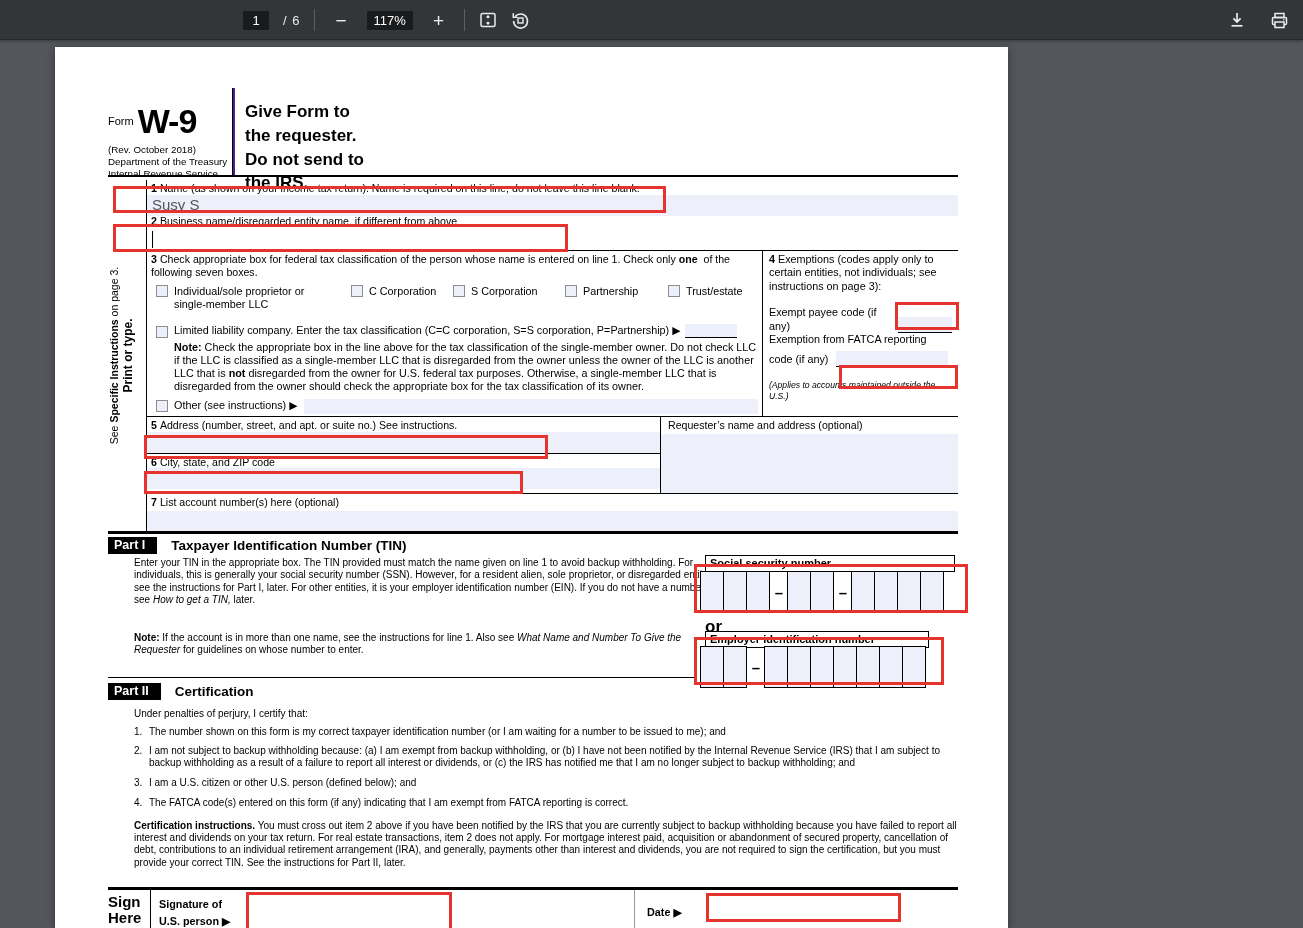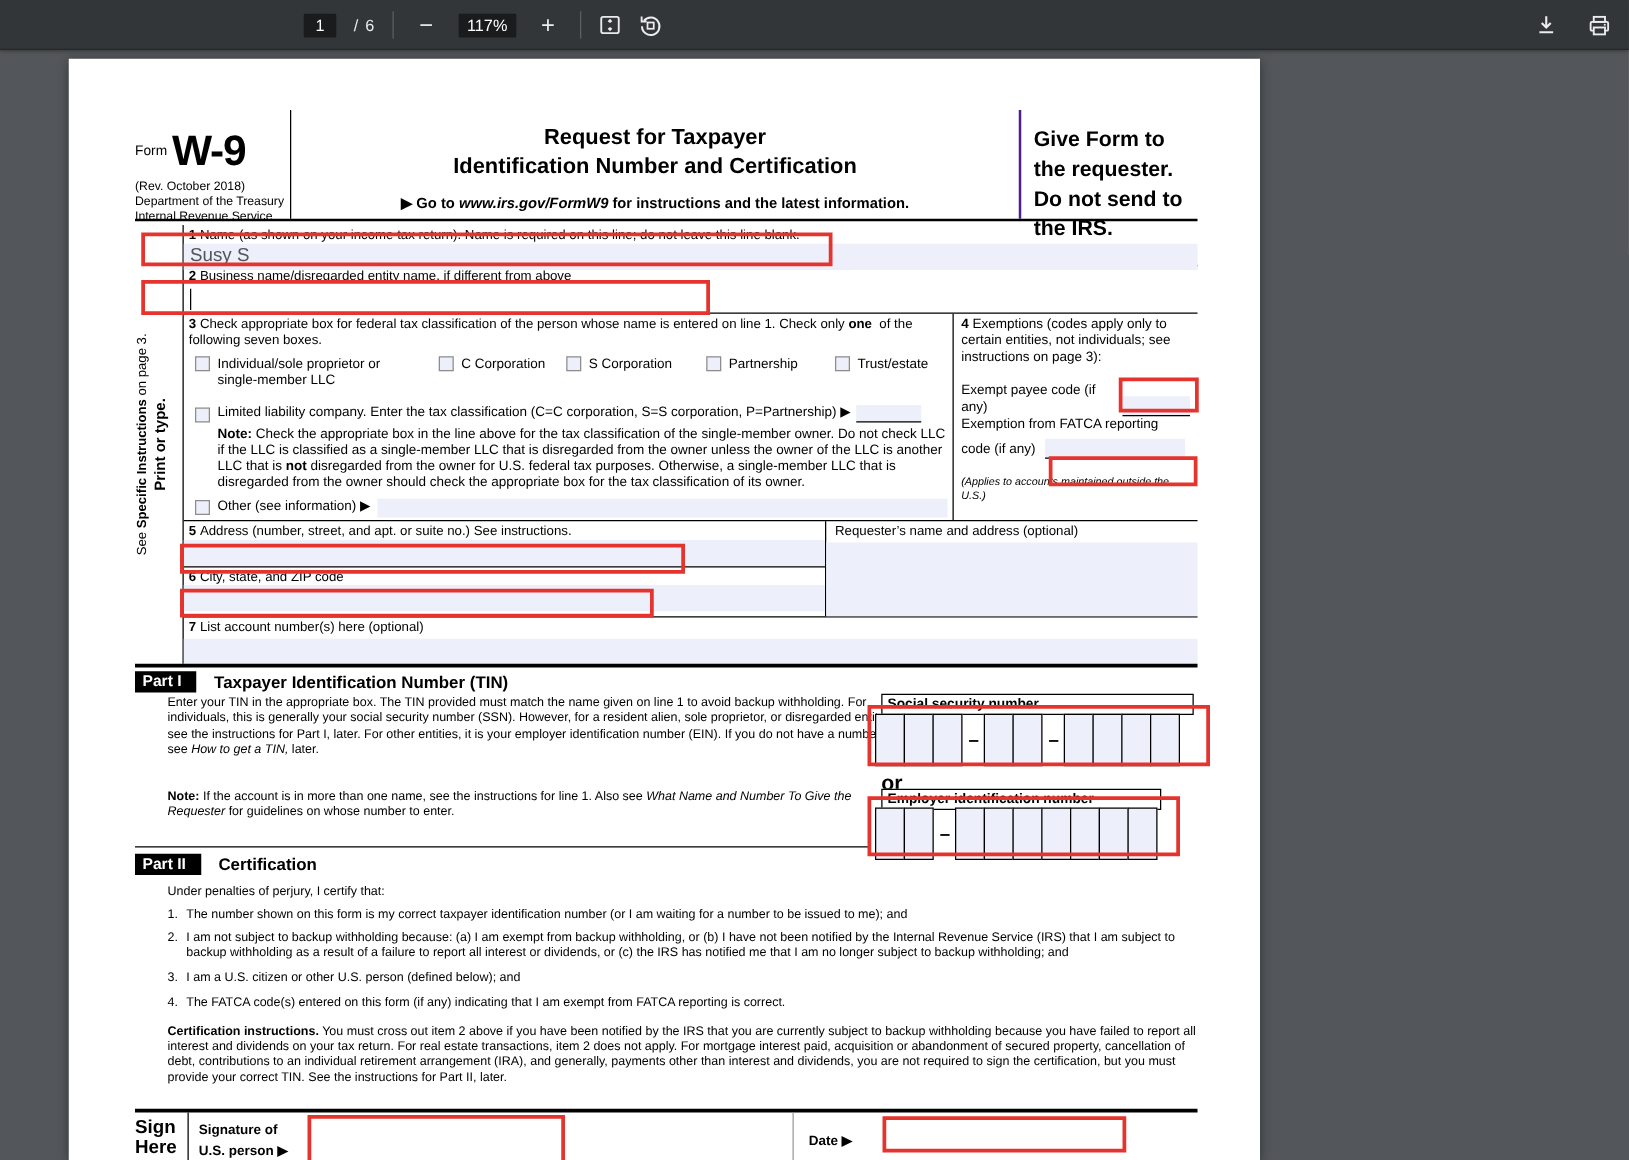--- a/index.html
+++ b/index.html
@@ -170,27 +170,20 @@
 
   <div class="hdr">
     <div class="hdr-left">
       <span class="hdr-form-word">Form</span><span class="hdr-w9">W-9</span>
       <div class="hdr-rev">
         <div>(Rev. October 2018)</div>
         <div>Department of the Treasury</div>
         <div>Internal Revenue Service</div>
       </div>
     </div>
-    <div class="hdr-mid">
-      <div class="hdr-title">
-        <div>Request for Taxpayer</div>
-        <div>Identification Number and Certification</div>
-      </div>
-      <div class="hdr-goto"><span>▶ Go to </span><span class="url">www.irs.gov/FormW9</span><span> for instructions and the latest information.</span></div>
-    </div>
     <div class="hdr-right">Give Form to the requester. Do not send to the IRS.</div>
   </div>
 
   <div class="side-text">
     <div class="side-see"><span>See </span><b>Specific Instructions</b><span> on page 3.</span></div>
     <div class="side-print">Print or type.</div>
   </div>
 
   <div class="rows">
 
@@ -230,21 +223,21 @@
             </span>
         </div>
         <div class="llc-row">
           <span class="cb"></span>
           <span class="cb-lab">Limited liability company. Enter the tax classification (C=C corporation, S=S corporation, P=Partnership) ▶</span>
           <span class="llc-blank"></span>
         </div>
         <div class="note3"><b>Note:</b><span> Check the appropriate box in the line above for the tax classification of the single-member owner.  Do not check LLC if the LLC is classified as a single-member LLC that is disregarded from the owner unless the owner of the LLC is another LLC that is </span><b>not</b><span> disregarded from the owner for U.S. federal tax purposes. Otherwise, a single-member LLC that is disregarded from the owner should check the appropriate box for the tax classification of its owner.</span></div>
         <div class="other-row">
           <span class="cb"></span>
-          <span class="cb-lab">Other (see information) ▶</span>
+          <span class="cb-lab">Other (see instructions) ▶</span>
           <span class="other-fill"></span>
         </div>
       </div>
       <div class="exempt-cell">
         <div><b>4</b> <span>Exemptions (codes apply only to certain entities, not individuals; see instructions on page 3):</span></div>
         <div class="exempt-line">
             <span>Exempt payee code (if any)</span>
             <span class="mini-fld" style="width:56px; margin-left:2px;"></span>
           </div>
         <div style="margin-top:0;">Exemption from FATCA reporting</div>

